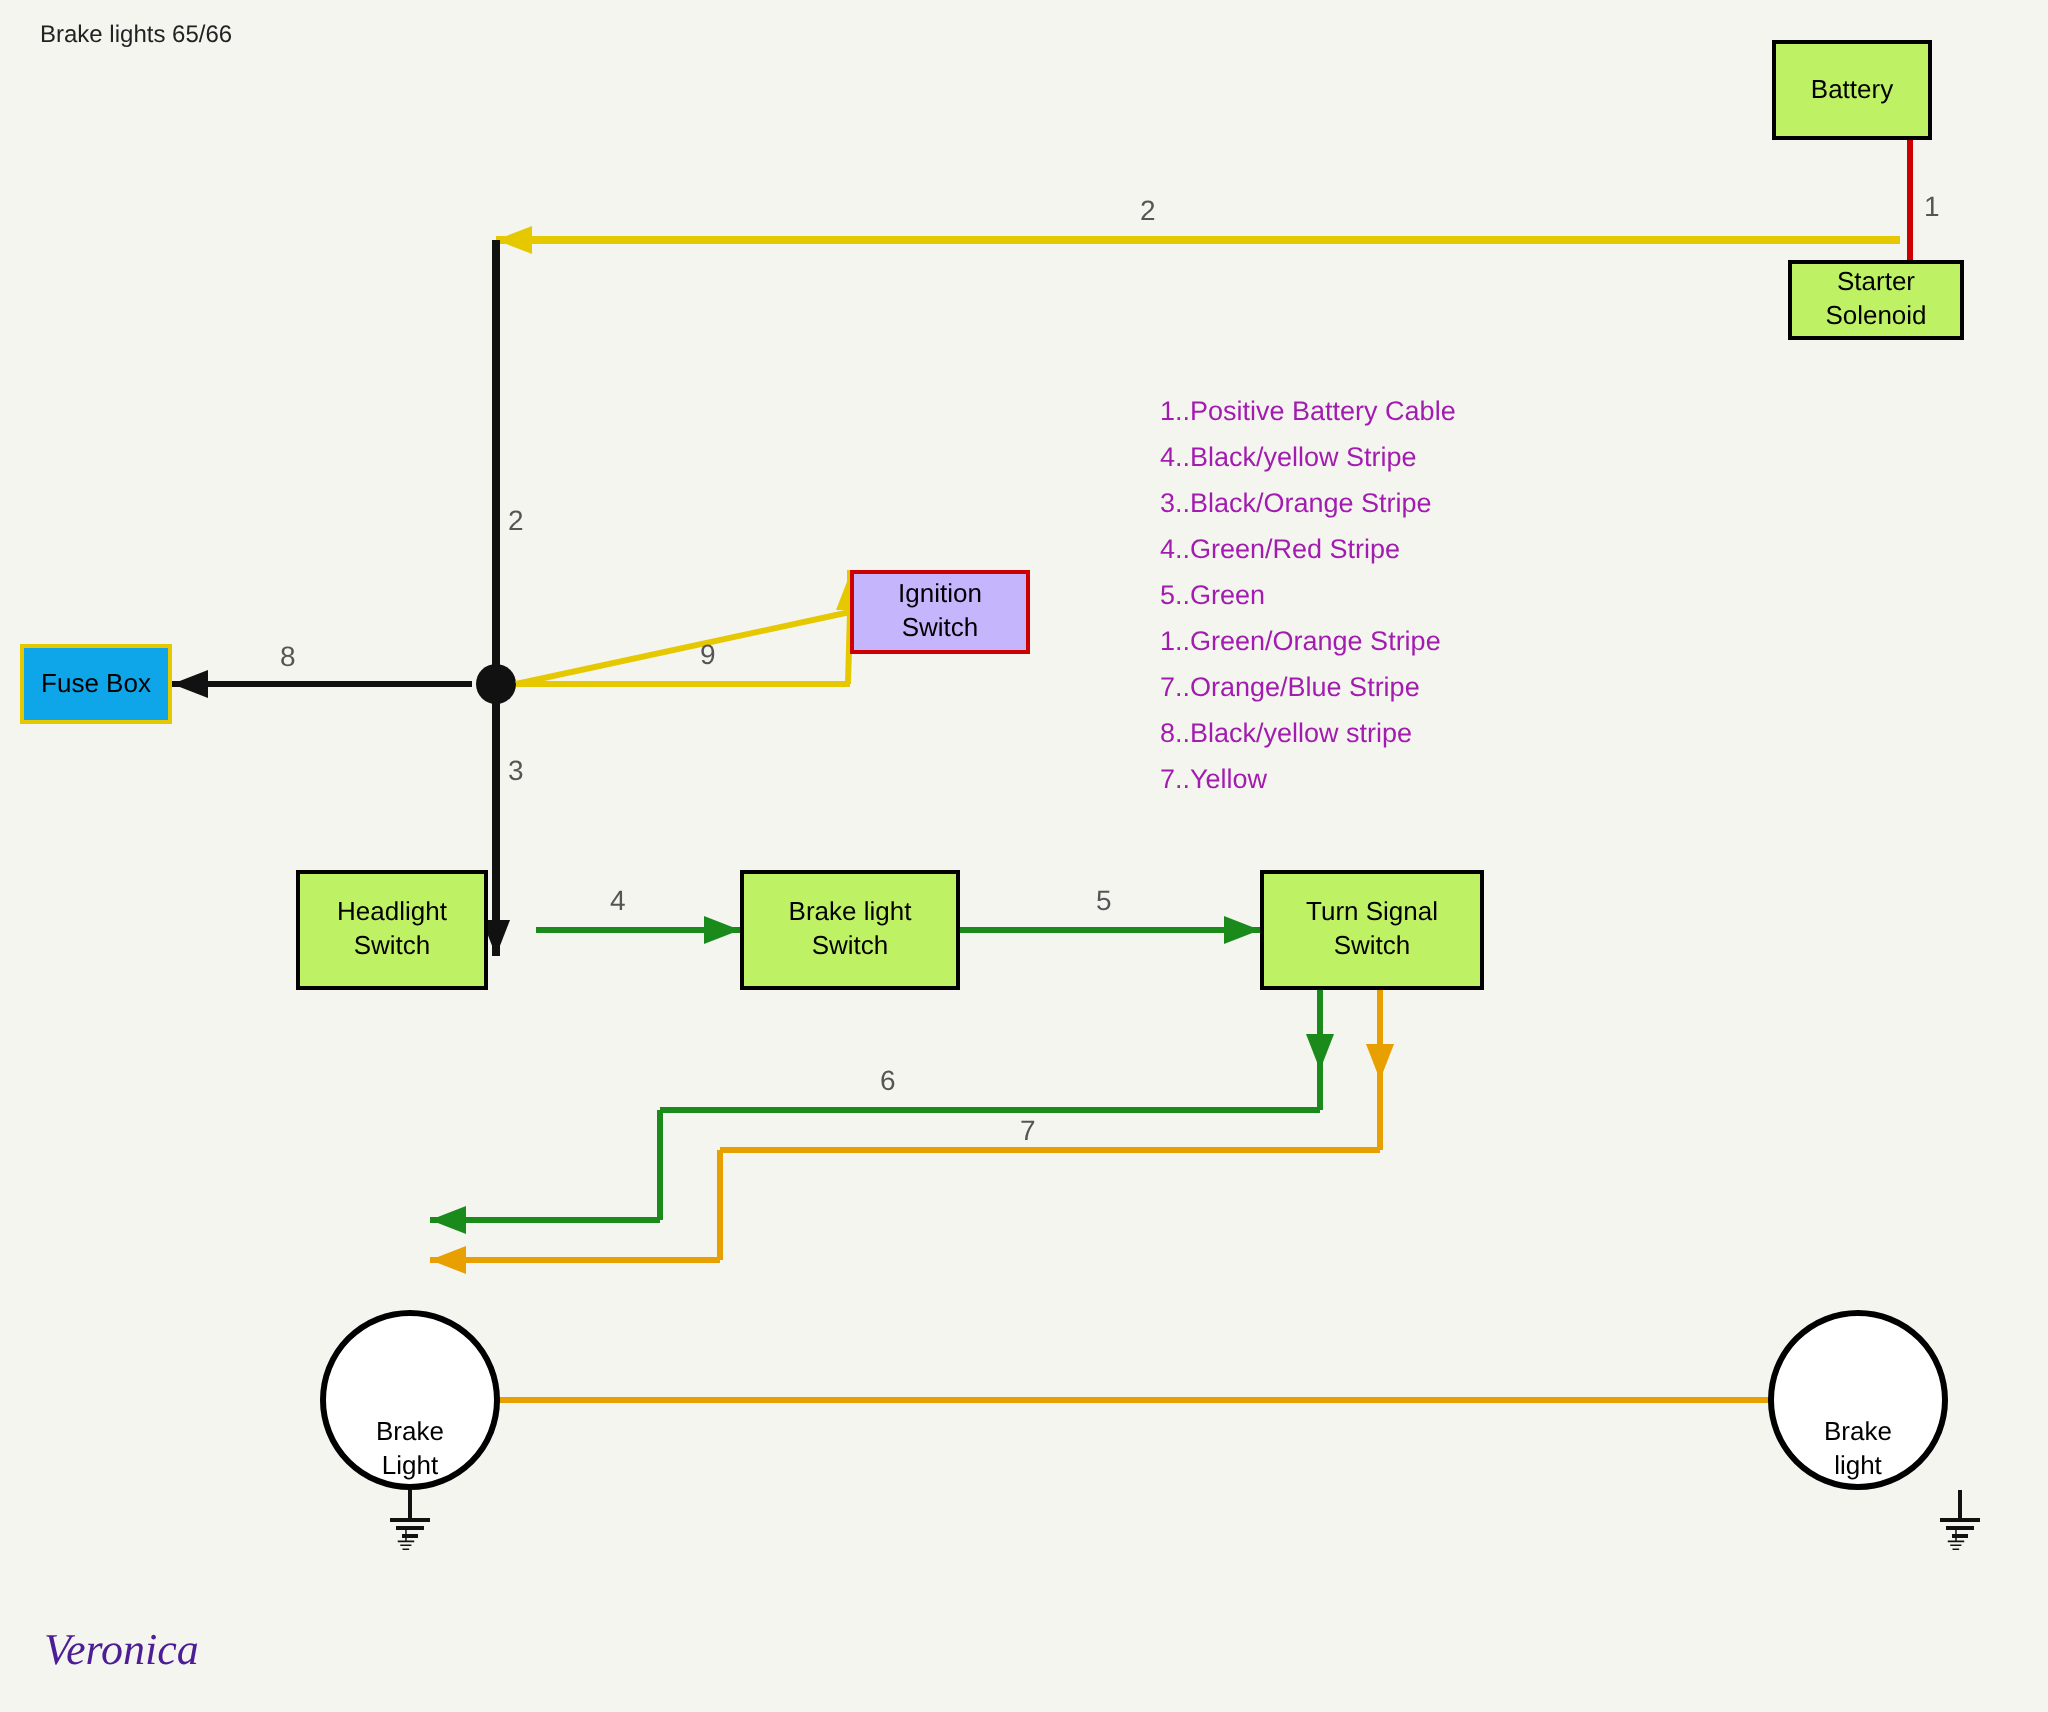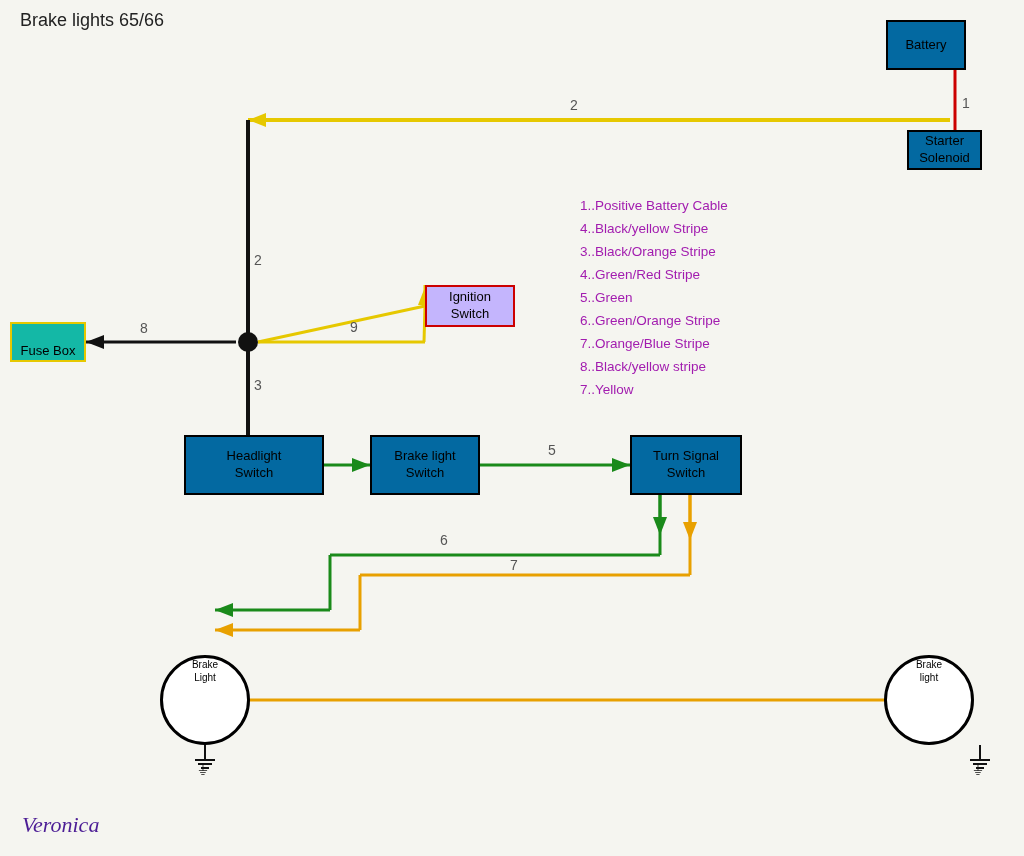--- a/index.html
+++ b/index.html
@@ -14,21 +14,21 @@
     svg {
       position: absolute;
       top: 0; left: 0;
       width: 1024px;
       height: 856px;
     }
     .page-title {
       position: absolute;
       top: 10px;
       left: 20px;
-      font-size: 18px;
+      font-size: 12px;
       font-weight: normal;
       color: #222;
     }
     .legend {
       position: absolute;
       top: 195px;
       left: 580px;
       font-size: 13.5px;
       line-height: 1.7;
       color: #a21caf;
@@ -40,83 +40,82 @@
       left: 22px;
       font-family: 'Brush Script MT', cursive;
       font-size: 22px;
       color: #4c1d95;
       font-style: italic;
     }
     
     .comp-box {
       position: absolute;
       border: 2px solid #000;
-      background: #0369a1;
+      background: #bef264;
       display: flex;
       align-items: center;
       justify-content: center;
       text-align: center;
       font-size: 13px;
       line-height: 1.3;
     }
     .comp-box.yellow-border {
       border-color: #e6c800;
-      background: #14b8a6;
-      align-items: flex-end;
+      background: #0ea5e9;
     }
     .comp-box.red-border {
       border-color: #cc0000;
       background: #c4b5fd;
     }
     
     #battery-box {
       top: 20px; right: 58px;
       width: 80px; height: 50px;
     }
     
     #starter-box {
       top: 130px; right: 42px;
-      width: 75px; height: 40px; text-align: center;
+      width: 88px; height: 40px; text-align: center;
     }
     
     #fuse-box {
       top: 322px; left: 10px;
       width: 76px; height: 40px;
     }
     
     #ignition-box {
       top: 285px; left: 425px;
       width: 90px; height: 42px;
     }
     
     #headlight-box {
       top: 435px; left: 148px;
-      width: 140px; height: 60px; margin-left: 36px;
+      width: 96px; height: 60px;
     }
     
     #brakelight-box {
       top: 435px; left: 370px;
       width: 110px; height: 60px; text-align: center;
     }
     
     #turnsignal-box {
       top: 435px; left: 630px;
       width: 112px; height: 60px; text-align: center;
     }
     
     .circle-comp {
       position: absolute;
       border: 3px solid #000;
       border-radius: 50%;
       background: #fff;
       display: flex;
-      align-items: flex-start;
+      align-items: flex-end;
       justify-content: center;
       text-align: center;
-      font-size: 10px;
+      font-size: 13px;
       line-height: 1.3;
     }
     #brake-light-left {
       width: 90px; height: 90px;
       top: 655px; left: 160px;
     }
     #brake-light-right {
       width: 90px; height: 90px;
       top: 655px; right: 50px;
     }
@@ -245,19 +244,19 @@
 <div class="circle-comp" id="brake-light-right">
   <span>Brake<br>light</span>
 </div>
 
 <div class="legend">
   <div>1..Positive Battery Cable</div>
   <div>4..Black/yellow Stripe</div>
   <div>3..Black/Orange Stripe</div>
   <div>4..Green/Red Stripe</div>
   <div>5..Green</div>
-  <div>6..Green/Orange Stripe</div>
+  <div>1..Green/Orange Stripe</div>
   <div>7..Orange/Blue Stripe</div>
   <div>8..Black/yellow stripe</div>
   <div>7..Yellow</div>
 </div>
 
 <div class="signature">Veronica</div>
 
 </body></html>

